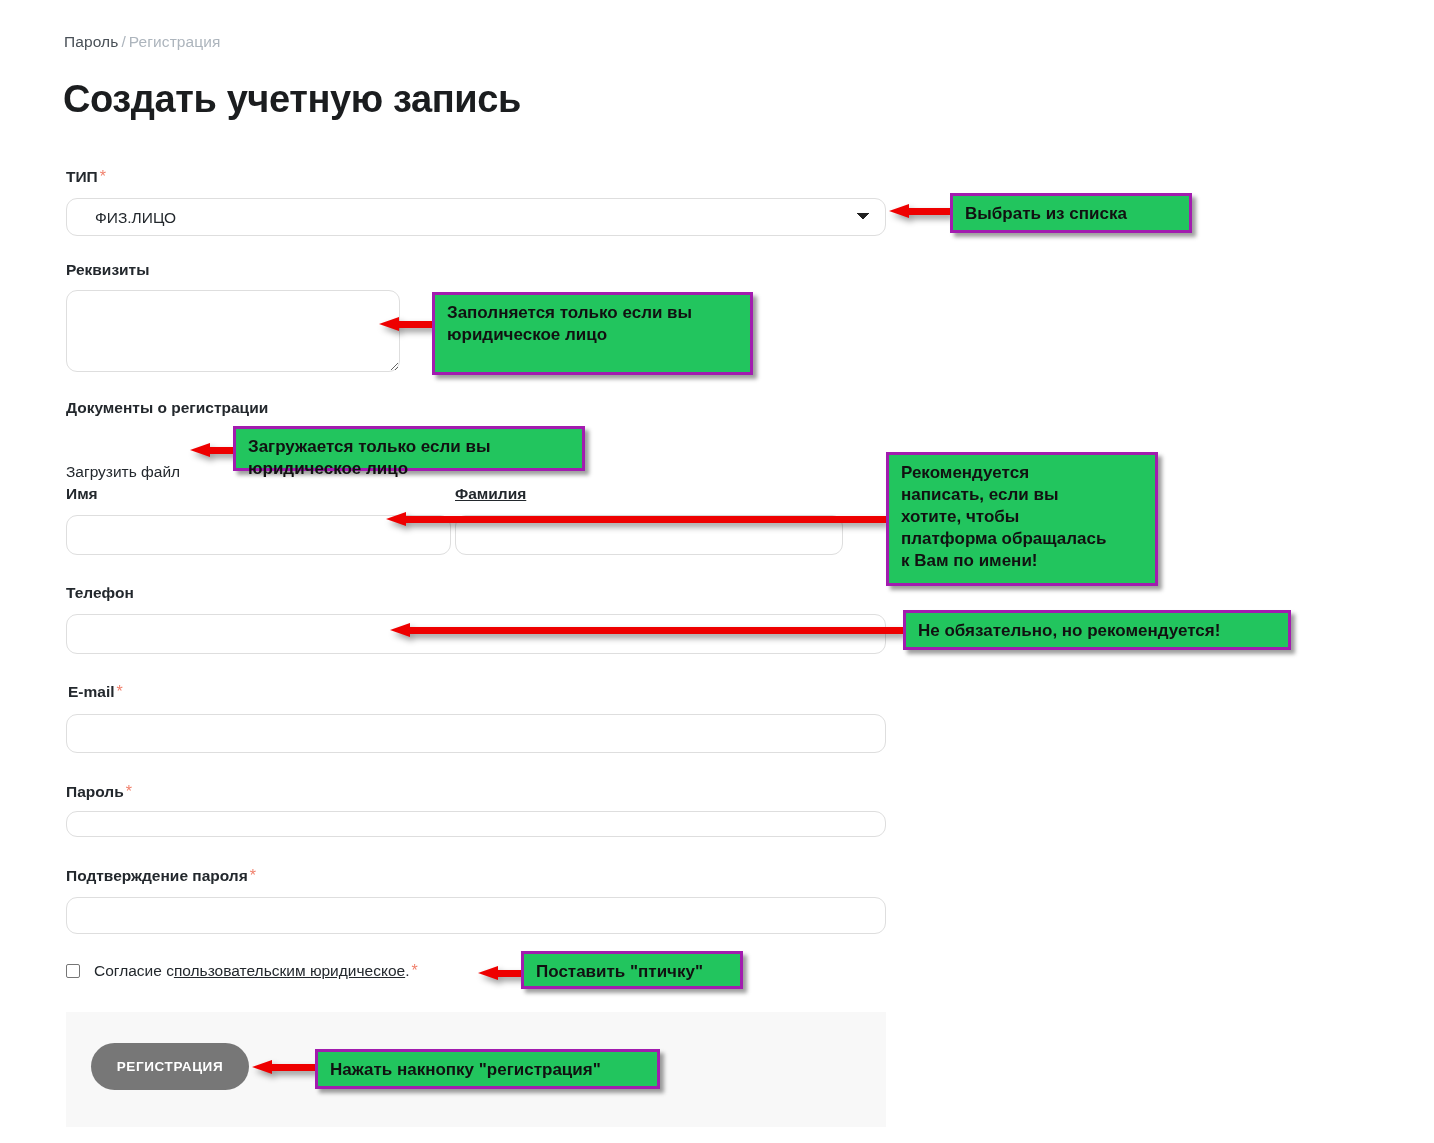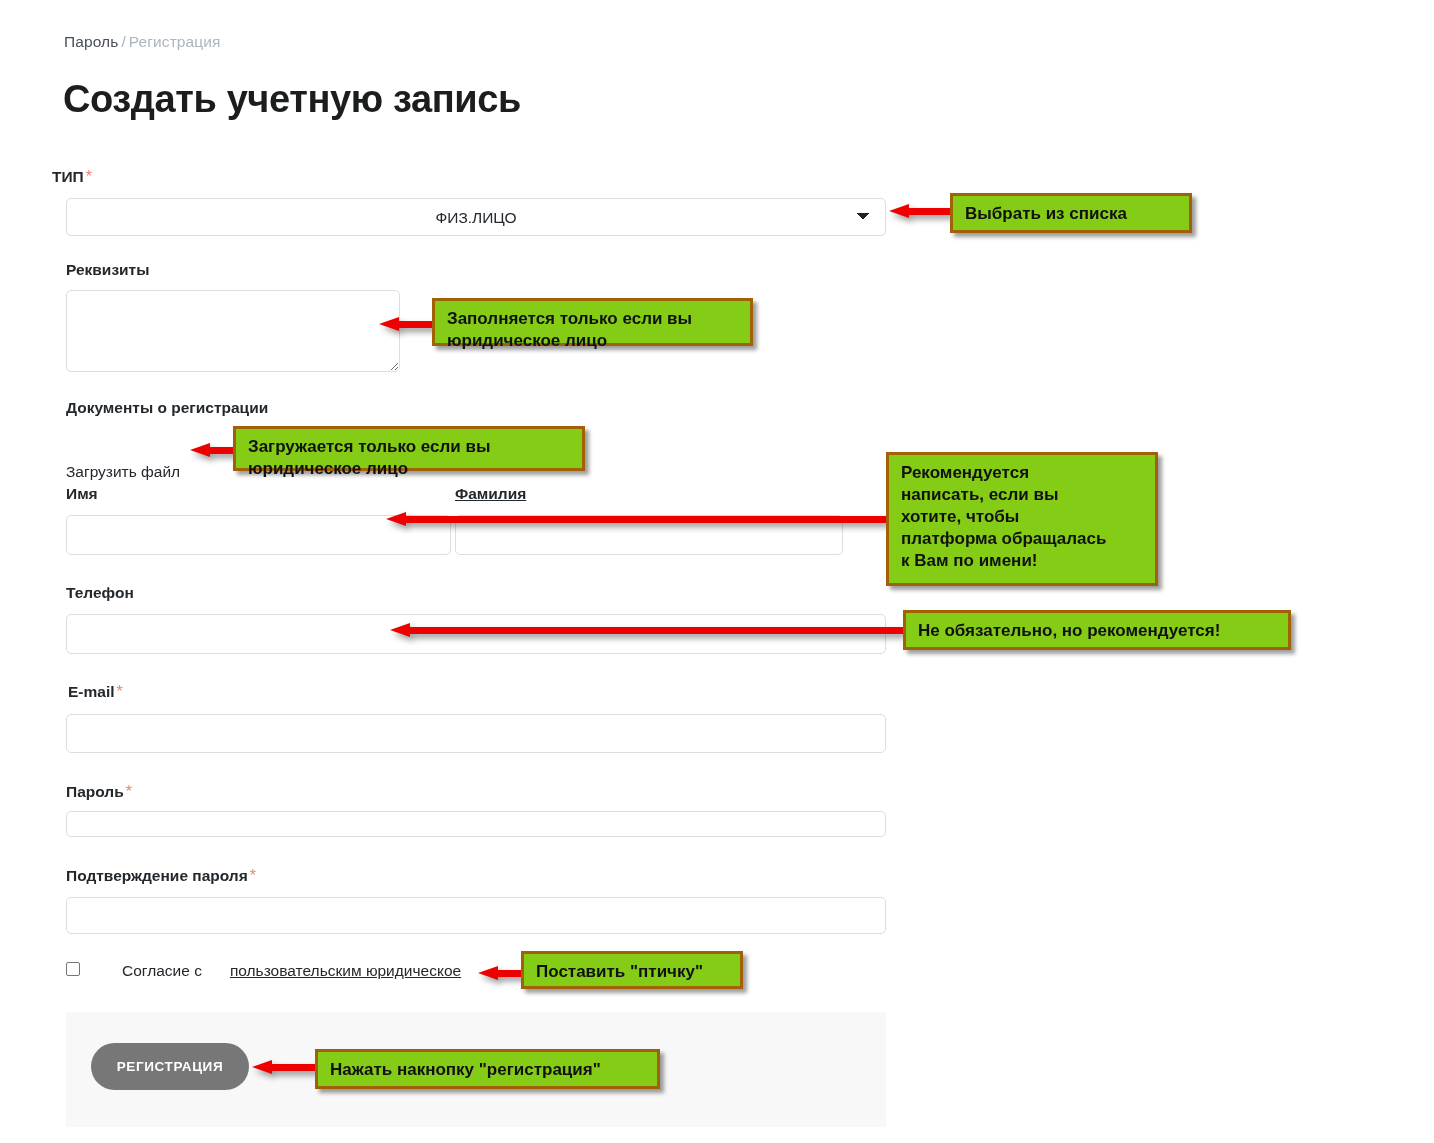--- a/index.html
+++ b/index.html
@@ -62,27 +62,26 @@
     color: #f0806c;
     font-weight: normal;
     font-size: 16px;
     margin-left: 2px;
   }
   .txt-input {
     position: absolute;
     box-sizing: border-box;
     background: #ffffff;
     border: 1px solid #dedede;
-    border-radius: 5px;
+    border-radius: 11px;
     font-family: "Liberation Sans", sans-serif;
     font-size: 15.5px;
     color: #23282d;
-    padding: 6px 9px;
+    padding: 6px 28px;
     outline: none;
-    text-align: center;
   }
   select.txt-input {
     appearance: none;
     -webkit-appearance: none;
     -moz-appearance: none;
     background-image:
       linear-gradient(45deg, transparent 50%, #222 50%),
       linear-gradient(135deg, #222 50%, transparent 50%);
     background-position:
       calc(100% - 22px) calc(50% - 1px),
@@ -101,23 +100,23 @@
     white-space: nowrap;
     margin-top: 24px;
   }
 
   
   .agree-row {
     position: absolute;
     left: 66px;
     top: 962px;
     display: flex;
-    font-size: 15.5px;
-    color: #23282d;
-    gap: 28px;
+    align-items: center;
+    font-size: 15.5px;
+    color: #23282d;
   }
   .agree-box {
     width: 14px;
     height: 14px;
     box-sizing: border-box;
     border: 1px solid #767676;
     background: #ffffff;
     border-radius: 2px;
     margin-right: 14px;
     flex: none;
@@ -150,22 +149,22 @@
     font-size: 13.5px;
     font-weight: bold;
     letter-spacing: 0.6px;
     cursor: pointer;
   }
 
   
   .callout {
     position: absolute;
     box-sizing: border-box;
-    background: #84cc16;
-    border: 3px solid #a16207;
+    background: #22c55e;
+    border: 3px solid #a21caf;
     color: #111111;
     font-family: "Liberation Sans", sans-serif;
     font-weight: bold;
     font-size: 17px;
     line-height: 22px;
     padding: 7px 12px 8px 12px;
     box-shadow: 4px 4px 4px rgba(0,0,0,0.38);
     white-space: pre-line;
     z-index: 30;
   }
@@ -199,21 +198,21 @@
 <body>
 
 <div class="breadcrumb">
   <span class="crumb-home">Пароль</span><span class="crumb-sep">/</span><span class="crumb-current">Регистрация</span>
 </div>
 
 <h1 class="page-title">Создать учетную запись</h1>
 
 <div class="form-area">
 
-  <div class="field-label" style="left:52px; top:168px;">
+  <div class="field-label" style="left:66px; top:168px;">
     <span>ТИП</span><span class="req-star">*</span>
   </div>
   <select class="txt-input" style="left:66px; top:198px; width:820px; height:38px;">
     <option selected="">ФИЗ.ЛИЦО</option>
   </select>
 
   <div class="field-label" style="left:66px; top:261px;">Реквизиты</div>
   <textarea class="txt-input" style="left: 66px; top: 290px; width: 334px; height: 82px;"></textarea>
 
   <div class="field-label" style="left:66px; top:399px;">Документы о регистрации</div>
@@ -285,21 +284,21 @@
   <div class="head"></div>
 </div>
 
 <div class="arrow" style="left:252px; top:1060px; width:65px;">
   <div class="shaft" style="width:47px;"></div>
   <div class="head"></div>
 </div>
 
 <div class="callout" style="left:950px; top:193px; width:242px; height:40px;">Выбрать из списка</div>
 
-<div class="callout" style="left:432px; top:298px; width:321px; height:48px;">Заполняется только если вы
+<div class="callout" style="left:432px; top:292px; width:321px; height:83px;">Заполняется только если вы
 юридическое лицо</div>
 
 <div class="callout" style="left:233px; top:426px; width:352px; height:45px;">Загружается только если вы
 юридическое лицо</div>
 
 <div class="callout" style="left:886px; top:452px; width:272px; height:134px;">Рекомендуется
 написать, если вы
 хотите, чтобы
 платформа обращалась
 к Вам по имени!</div>

